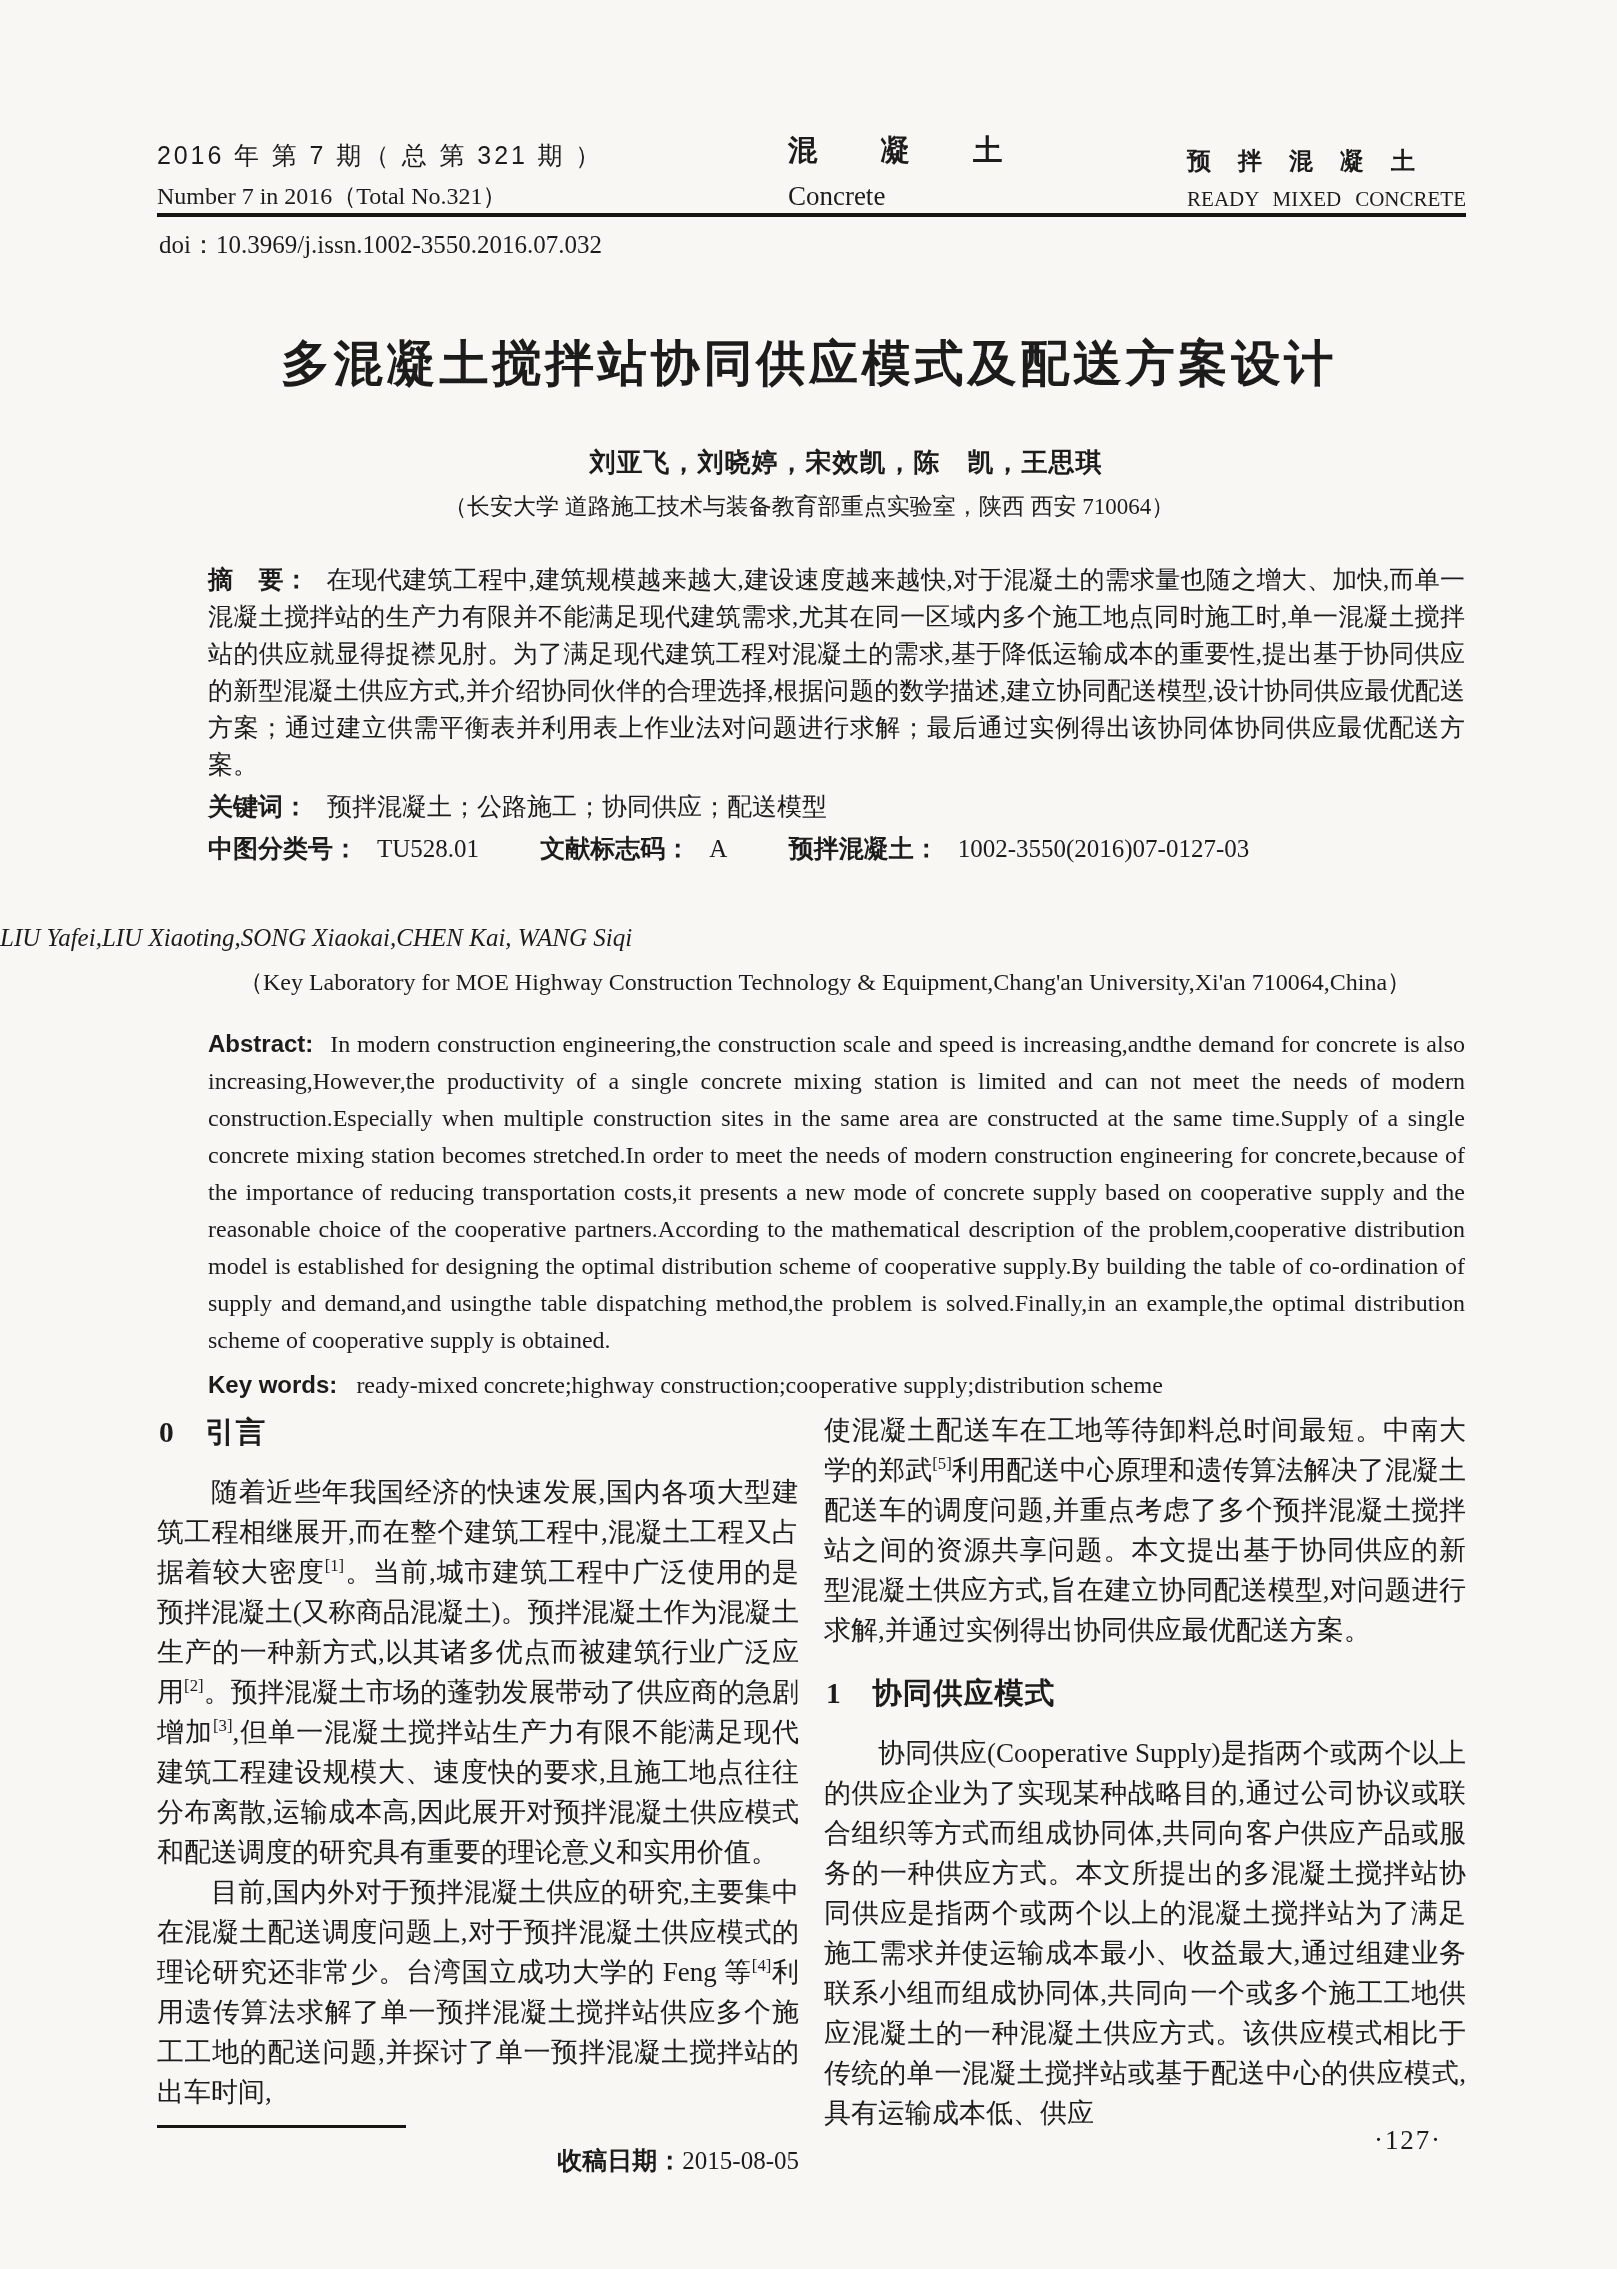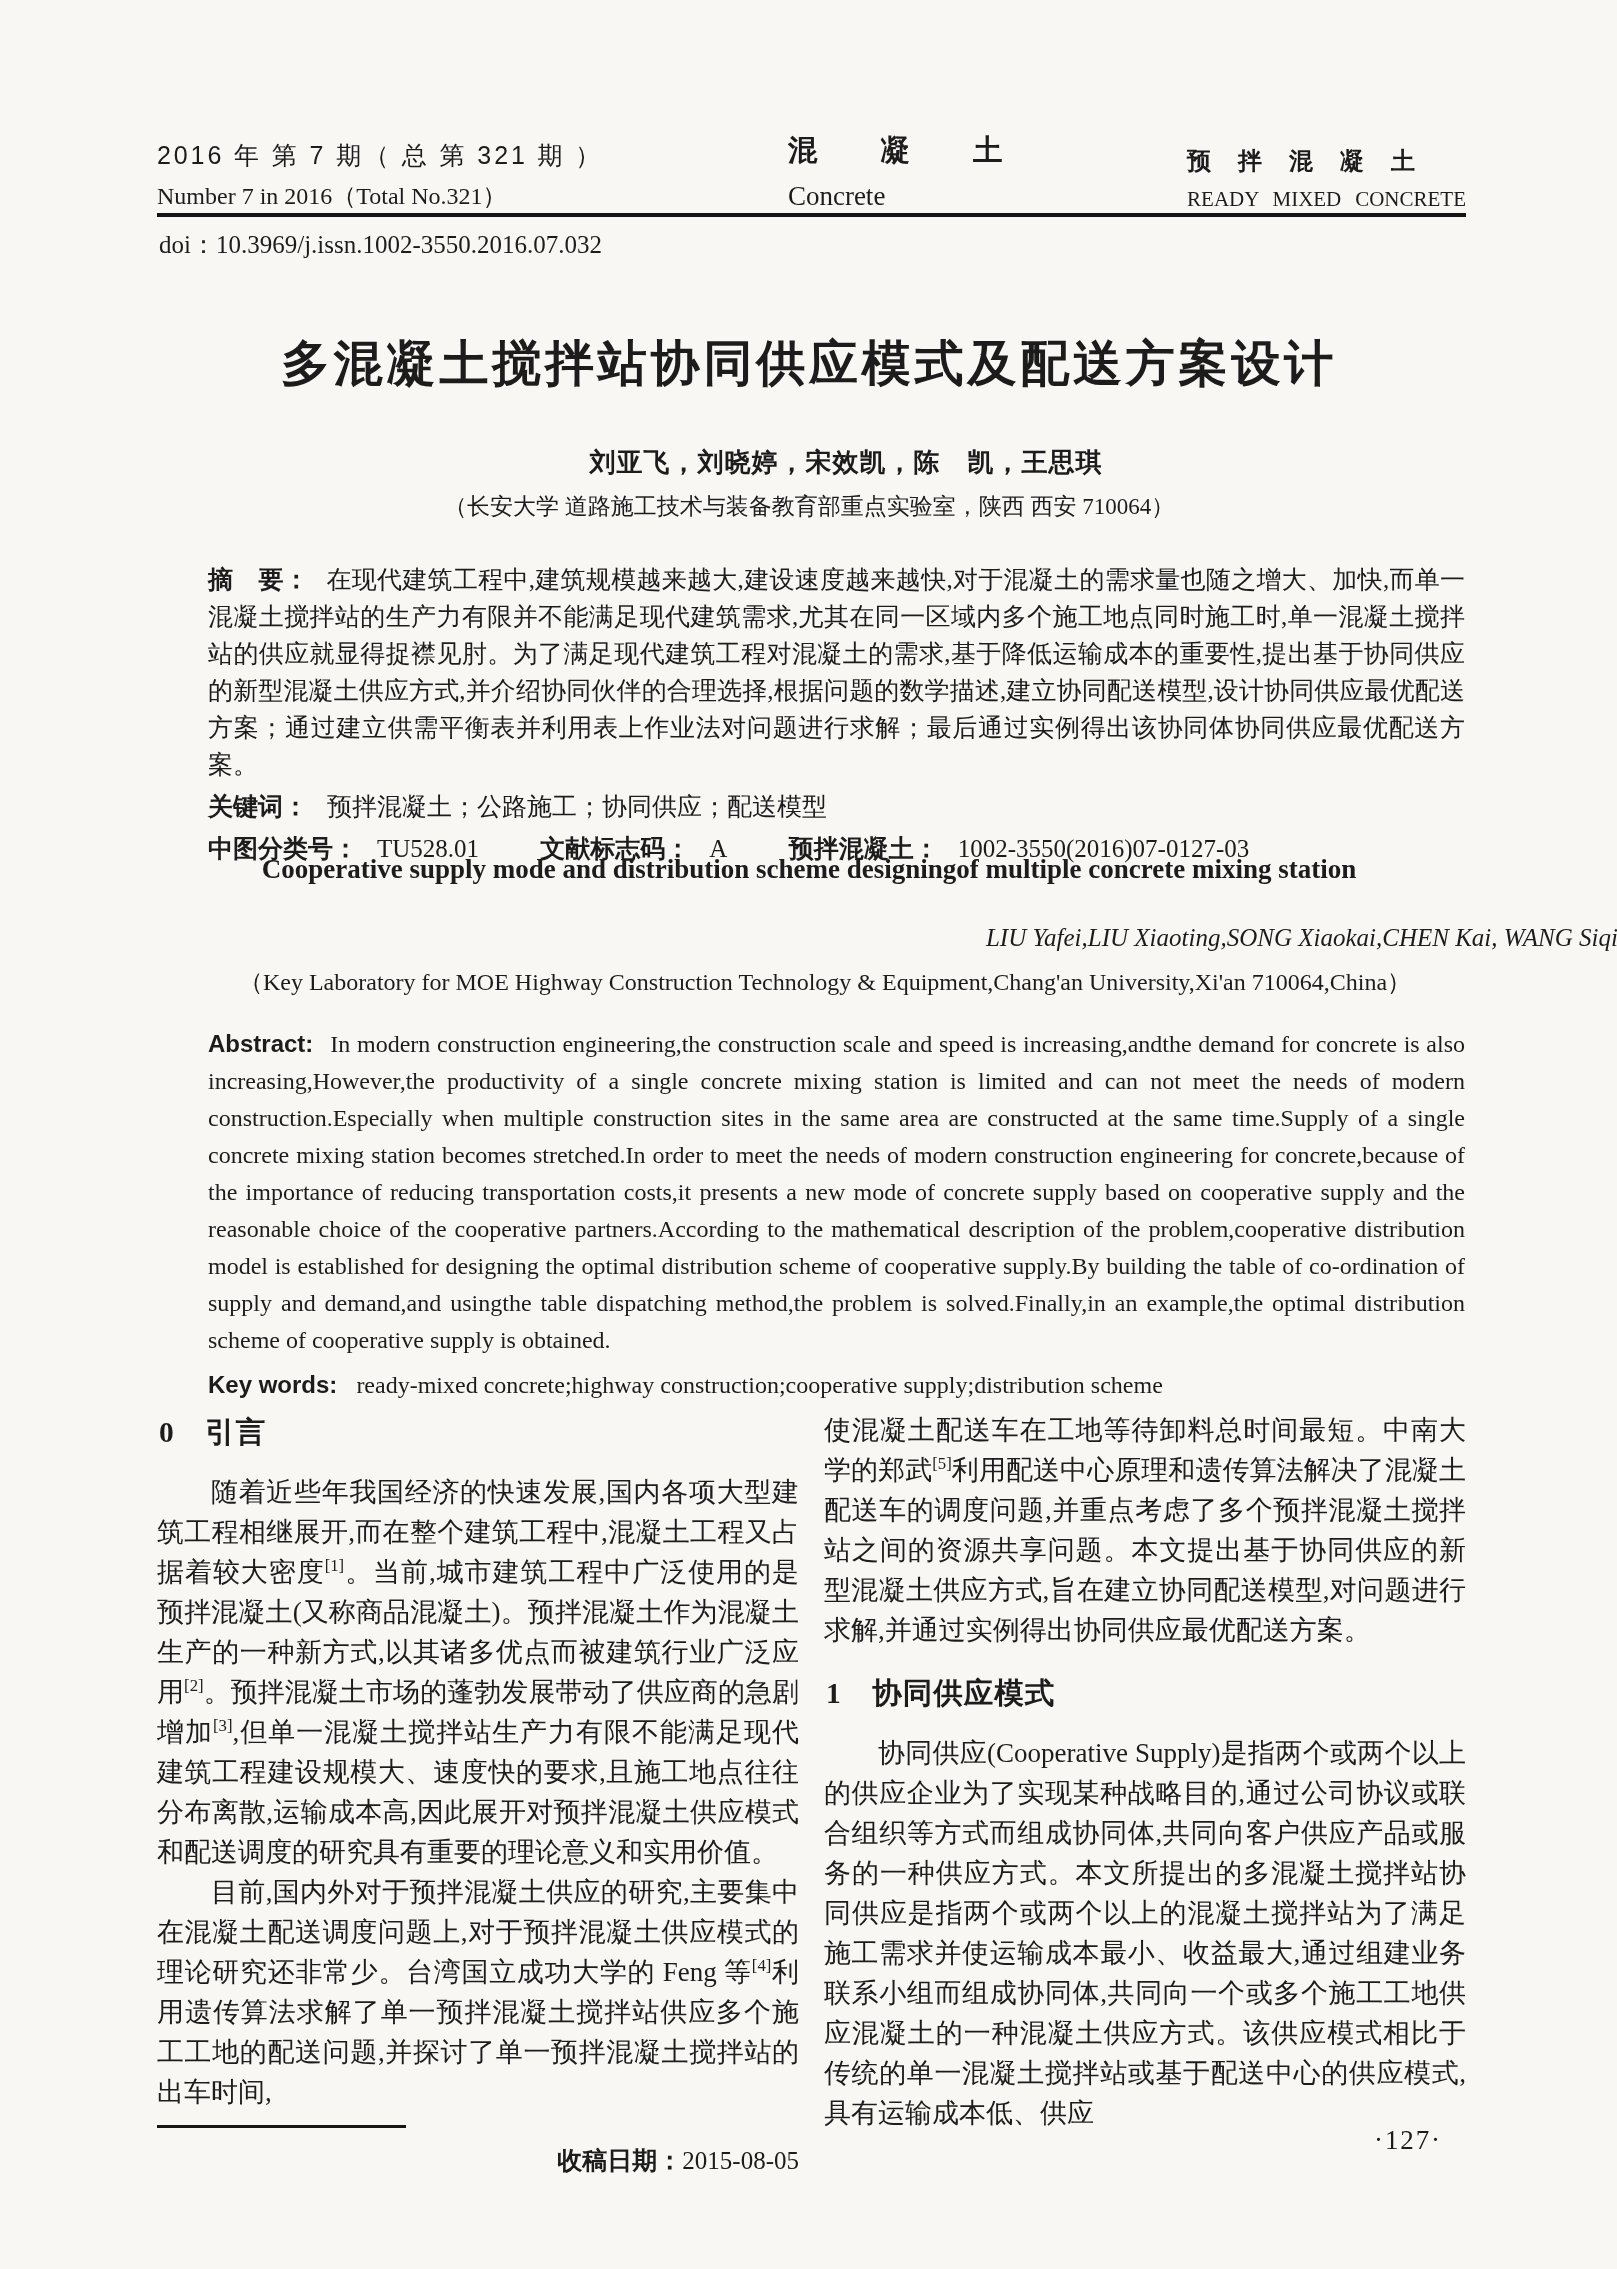--- a/index.html
+++ b/index.html
@@ -42,21 +42,21 @@
   .abs-zh p{text-align:justify;}
   .lbl{font-family:var(--sans);font-weight:700;}
   .abs-zh .kw{margin-top:4.8px;text-align:left;}
   .abs-zh .clc{margin-top:5.7px;text-align:left;}
   .sp-after{margin-right:55px;}
   .gap-s{display:inline-block;width:17px;}
 
   
   .en-title{position:absolute;left:0;top:854px;width:1618px;text-align:center;
     font-weight:700;font-size:27px;}
-  .en-authors{position:absolute;left:0;top:924px;width:1618px;text-align:right;
+  .en-authors{position:absolute;left:0;top:924px;width:1618px;text-align:left;
     font-style:italic;font-size:25px;}
   .en-affil{position:absolute;left:0;top:966px;width:1618px;text-align:center;font-size:24px;padding-left:32px;}
   .abs-en{position:absolute;left:208px;top:1025px;width:1257px;font-size:24px;line-height:37px;}
   .abs-en p{text-align:justify;}
   .abs-en .kwen{margin-top:6.7px;text-align:left;}
 
   
   .columns{position:absolute;left:157px;top:1410px;width:1309px;display:flex;gap:25px;}
   .col{width:642px;font-size:27px;line-height:40px;}
   .col p{text-align:justify;}
@@ -103,21 +103,20 @@
   <div class="abs-zh">
     <p><span class="lbl">摘　要：</span><span class="gap-s"></span><span>在现代建筑工程中,建筑规模越来越大,建设速度越来越快,对于混凝土的需求量也随之增大、加快,而单一混凝土搅拌站的生产力有限并不能满足现代建筑需求,尤其在同一区域内多个施工地点同时施工时,单一混凝土搅拌站的供应就显得捉襟见肘。为了满足现代建筑工程对混凝土的需求,基于降低运输成本的重要性,提出基于协同供应的新型混凝土供应方式,并介绍协同伙伴的合理选择,根据问题的数学描述,建立协同配送模型,设计协同供应最优配送方案；通过建立供需平衡表并利用表上作业法对问题进行求解；最后通过实例得出该协同体协同供应最优配送方案。</span></p>
     <p class="kw"><span class="lbl sp-after" style="margin-right:19px">关键词：</span><span>预拌混凝土；公路施工；协同供应；配送模型</span></p>
     <p class="clc">
       <span class="lbl" style="margin-right:19px">中图分类号：</span><span class="sp-after">TU528.01</span>
       <span class="lbl" style="margin-right:19px">文献标志码：</span><span class="sp-after">A</span>
       <span class="lbl" style="margin-right:19px">预拌混凝土：</span><span>1002-3550(2016)07-0127-03</span>
     </p>
   </div>
 
-  <div class="en-title">Cooperative supply mode and distribution scheme designingof multiple concrete mixing station</div>
   <div class="en-authors">LIU Yafei,LIU Xiaoting,SONG Xiaokai,CHEN Kai, WANG Siqi</div>
   <div class="en-affil">（Key Laboratory for MOE Highway Construction Technology &amp; Equipment,Chang'an University,Xi'an 710064,China）</div>
 
   <div class="abs-en">
     <p><span class="lbl sans">Abstract:</span><span class="gap-s"></span><span>In modern construction engineering,the construction scale and speed is increasing,andthe demand for concrete is also increasing,However,the productivity of a single concrete mixing station is limited and can not meet the needs of modern construction.Especially when multiple construction sites in the same area are constructed at the same time.Supply of a single concrete mixing station becomes stretched.In order to meet the needs of modern construction engineering for concrete,because of the importance of reducing transportation costs,it presents a new mode of concrete supply based on cooperative supply and the reasonable choice of the cooperative partners.According to the mathematical description of the problem,cooperative distribution model is established for designing the optimal distribution scheme of cooperative supply.By building the table of co-ordination of supply and demand,and usingthe table dispatching method,the problem is solved.Finally,in an example,the optimal distribution scheme of cooperative supply is obtained.</span></p>
     <p class="kwen"><span class="lbl sans" style="margin-right:19px">Key words:</span><span>ready-mixed concrete;highway construction;cooperative supply;distribution scheme</span></p>
   </div>
 
   <main class="columns">
     <section class="col">

